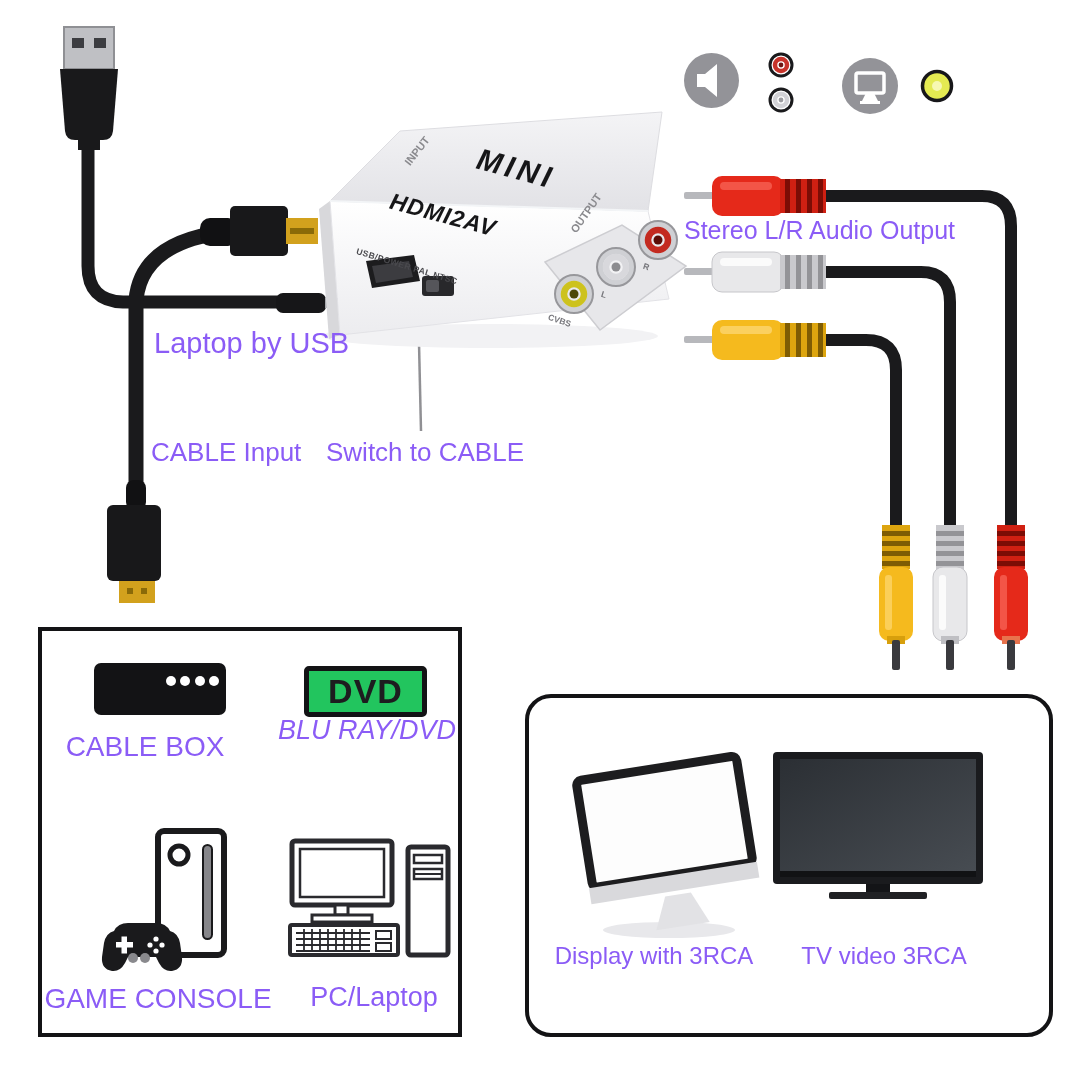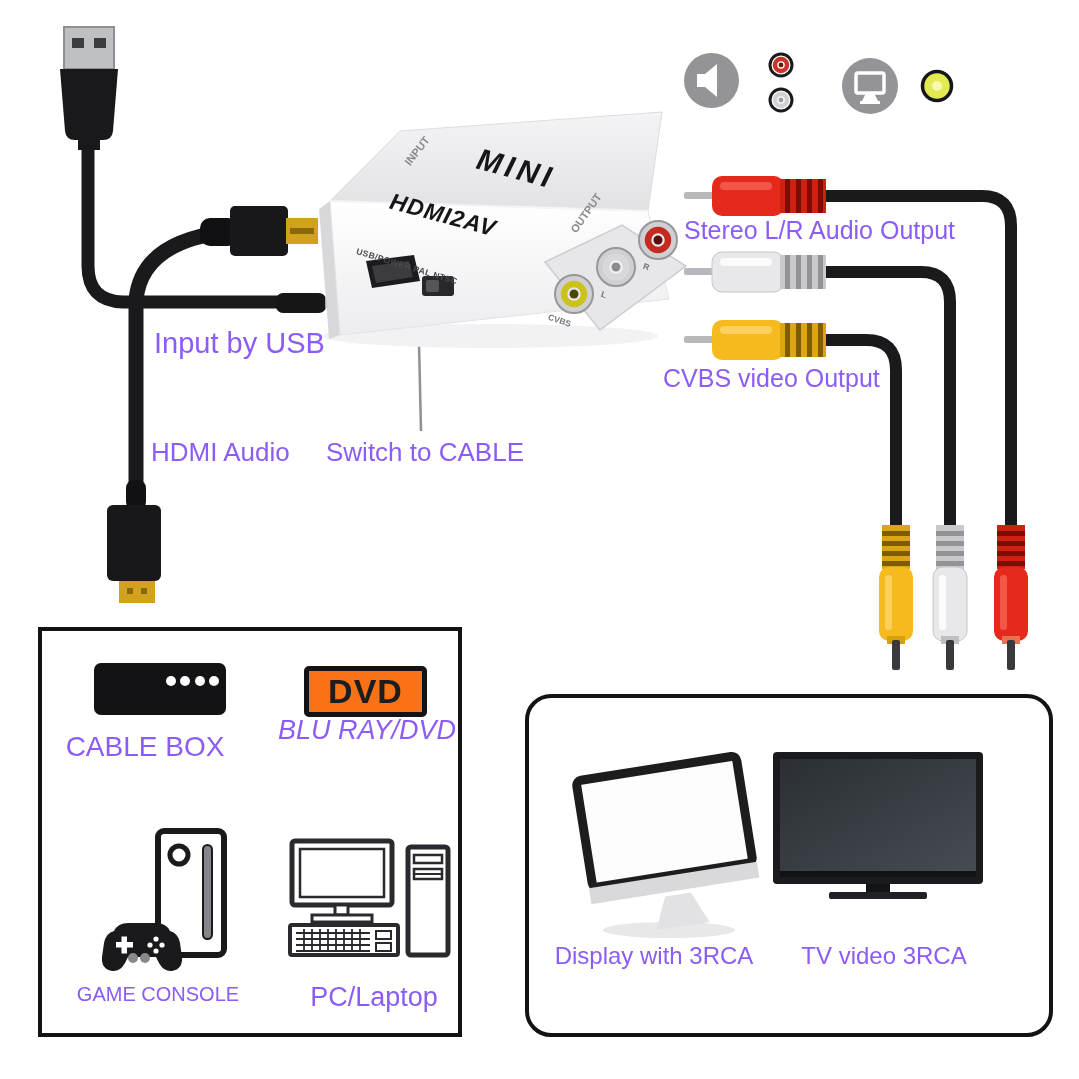--- a/index.html
+++ b/index.html
@@ -5,21 +5,21 @@
   html,body{margin:0;padding:0;background:#ffffff;}
   .scene{position:relative;width:1079px;height:1079px;background:#ffffff;overflow:hidden;
          font-family:"Liberation Sans","DejaVu Sans",sans-serif;color:#1d1d1f;}
   .abs{position:absolute;}
   .art{position:absolute;left:0;top:0;}
   .label{position:absolute;white-space:nowrap;color:#8b5cf6;}
   .clabel{transform:translateX(-50%);text-align:center;}
   .devtext{position:absolute;white-space:nowrap;transform-origin:left top;color:#161618;}
   .panel{position:absolute;border:4px solid #131315;box-sizing:border-box;background:#ffffff;}
   .badge{position:absolute;border:5px solid #131315;border-radius:5px;display:flex;
-         align-items:center;justify-content:center;font-weight:800;background:#f97316;}
+         align-items:center;justify-content:center;font-weight:800;background:#22c55e;}
   .legend{position:absolute;line-height:0;}
 </style>
 </head>
 <body>
 
 <div class="scene">
 
   <svg class="art" width="1079" height="1079" viewBox="0 0 1079 1079">
     <defs>
       <linearGradient id="gTop" x1="0" y1="0" x2="0" y2="1">
@@ -192,25 +192,24 @@
 
   <span class="devtext" style="left:482px;top:142px;font-size:30px;font-weight:800;font-style:italic;letter-spacing:4px;transform:rotate(15deg);">MINI</span>
   <span class="devtext" style="left:394px;top:188px;font-size:23px;font-weight:800;font-style:italic;letter-spacing:1px;transform:rotate(15deg);">HDMI2AV</span>
   <span class="devtext" style="left:402px;top:160px;font-size:11px;font-weight:700;color:#8a8a8e;transform:rotate(-52deg);">INPUT</span>
   <span class="devtext" style="left:568px;top:228px;font-size:11px;font-weight:700;color:#8a8a8e;transform:rotate(-55deg);">OUTPUT</span>
   <span class="devtext" style="left:358px;top:246px;font-size:8.5px;font-weight:700;letter-spacing:0.5px;color:#4a4a4e;transform:rotate(17deg);">USB/POWER PAL NTSC</span>
   <span class="devtext" style="left:550px;top:312px;font-size:8.5px;font-weight:700;color:#77777c;transform:rotate(18deg);">CVBS</span>
   <span class="devtext" style="left:603px;top:289px;font-size:8.5px;font-weight:700;color:#77777c;transform:rotate(18deg);">L</span>
   <span class="devtext" style="left:645px;top:261px;font-size:8.5px;font-weight:700;color:#77777c;transform:rotate(18deg);">R</span>
 
-  <div class="label" style="left:154px;top:327px;font-size:29px;">Input by USB</div>
-  <div class="label" style="left:151px;top:437px;font-size:26px;">HDMI Audio</div>
+  <div class="label" style="left:154px;top:327px;font-size:29px;">Laptop by USB</div>
+  <div class="label" style="left:151px;top:437px;font-size:26px;">CABLE Input</div>
   <div class="label" style="left:326px;top:437px;font-size:26px;">Switch to CABLE</div>
   <div class="label" style="left:684px;top:216px;font-size:25px;">Stereo L/R Audio Output</div>
-  <div class="label" style="left:663px;top:364px;font-size:25px;">CVBS video Output</div>
 
   <div class="legend" style="left:684px;top:53px;">
     <svg width="55" height="55">
         <circle cx="27.5" cy="27.5" r="27.5" fill="#939398"></circle>
       <path d="M13,21 h8 l12,-10 v33 l-12,-10 h-8 z" fill="#ffffff"></path>
       </svg>
   </div>
   <div class="legend" style="left:765px;top:51px;">
     <svg width="32" height="64">
       <circle cx="16" cy="14" r="11" fill="#ffffff" stroke="#1a1a1c" stroke-width="3"></circle>
@@ -266,21 +265,21 @@
               <circle cx="56" cy="112" r="2.6"></circle>
               <circle cx="62" cy="118" r="2.6"></circle>
             <circle cx="56" cy="124" r="2.6"></circle>
               <circle cx="50" cy="118" r="2.6"></circle>
             </g>
           <circle cx="33" cy="131" r="5" fill="#89898d"></circle>
             <circle cx="45" cy="131" r="5" fill="#89898d"></circle>
         </g>
         </svg>
     </div>
-    <div class="label clabel" style="left:116px;top:352px;font-size:20px;">GAME CONSOLE</div>
+    <div class="label clabel" style="left:116px;top:352px;font-size:28px;">GAME CONSOLE</div>
 
     <div class="abs legend" style="left:240px;top:206px;">
       <svg width="170" height="130" viewBox="0 0 170 130">
         <rect x="10" y="4" width="100" height="64" rx="3" fill="#ffffff" stroke="#2a2a2e" stroke-width="5"></rect>
         <rect x="18" y="12" width="84" height="48" fill="#ffffff" stroke="#2a2a2e" stroke-width="2.5"></rect>
         <rect x="53" y="68" width="13" height="10" fill="#ffffff" stroke="#2a2a2e" stroke-width="3"></rect>
         <rect x="30" y="78" width="60" height="7" fill="#ffffff" stroke="#2a2a2e" stroke-width="3"></rect>
         <rect x="8" y="88" width="108" height="30" rx="2" fill="#ffffff" stroke="#2a2a2e" stroke-width="4"></rect>
         <g stroke="#2a2a2e" stroke-width="1.8">
           <line x1="14" y1="96" x2="88" y2="96"></line>

